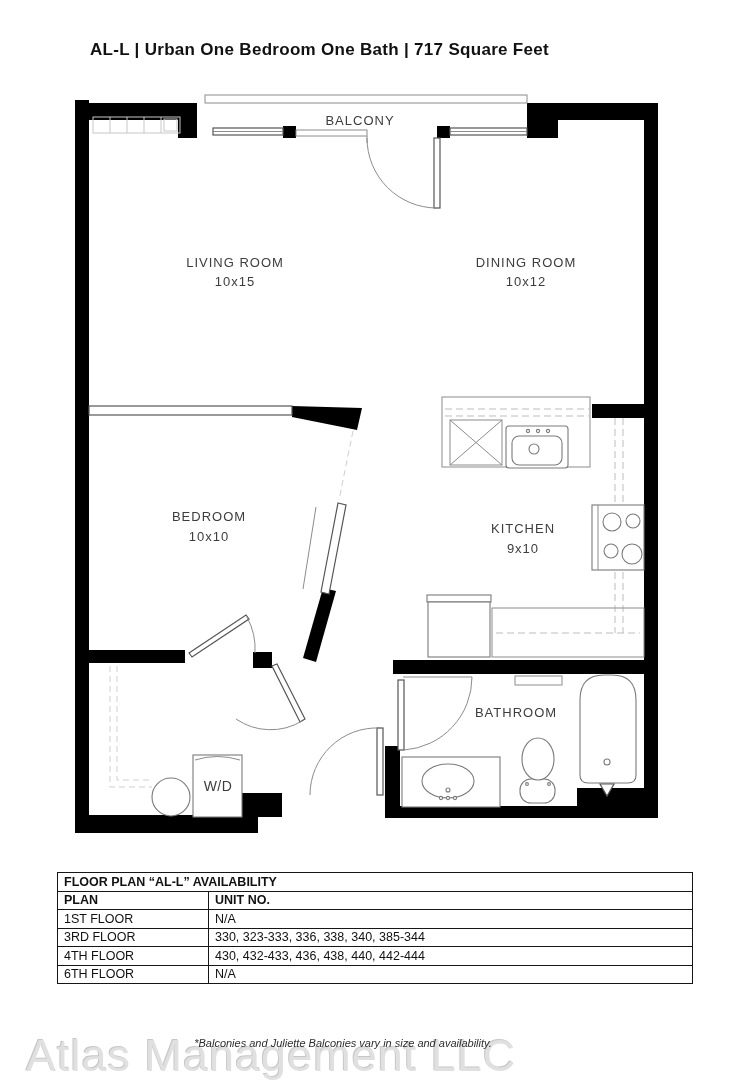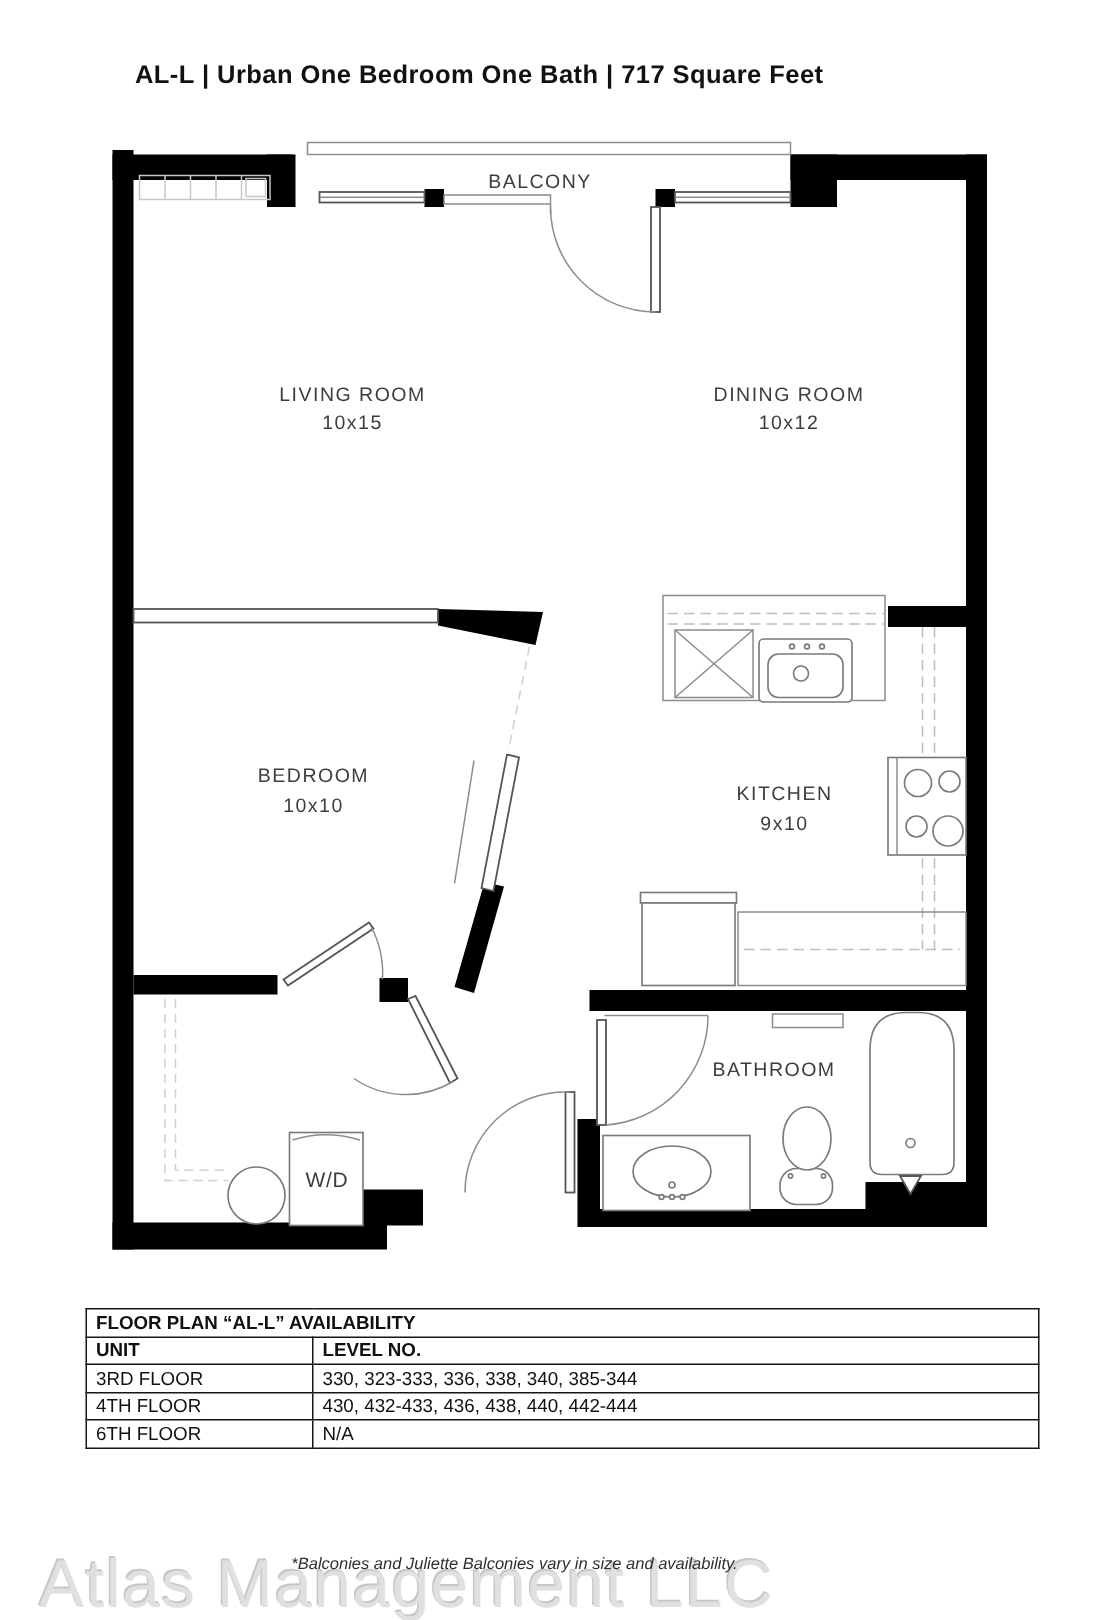--- a/index.html
+++ b/index.html
@@ -202,22 +202,26 @@
     </g>
     <text x="218" y="791" text-anchor="middle" style="letter-spacing:.5px;font-size:14px;">W/D</text>
   </svg>
 
   <table class="avail-table">
     <tbody>
         <tr>
       <td class="hd" colspan="2">FLOOR PLAN “AL-L” AVAILABILITY</td>
     </tr>
     <tr>
-      <td class="hd c1">UNIT</td>
-      <td class="hd">LEVEL NO.</td>
+      <td class="hd c1">PLAN</td>
+      <td class="hd">UNIT NO.</td>
+    </tr>
+    <tr>
+      <td class="c1">1ST FLOOR</td>
+      <td>N/A</td>
     </tr>
     <tr>
       <td class="c1">3RD FLOOR</td>
       <td>330, 323-333, 336, 338, 340, 385-344</td>
     </tr>
     <tr>
       <td class="c1">4TH FLOOR</td>
       <td>430, 432-433, 436, 438, 440, 442-444</td>
     </tr>
     <tr>

